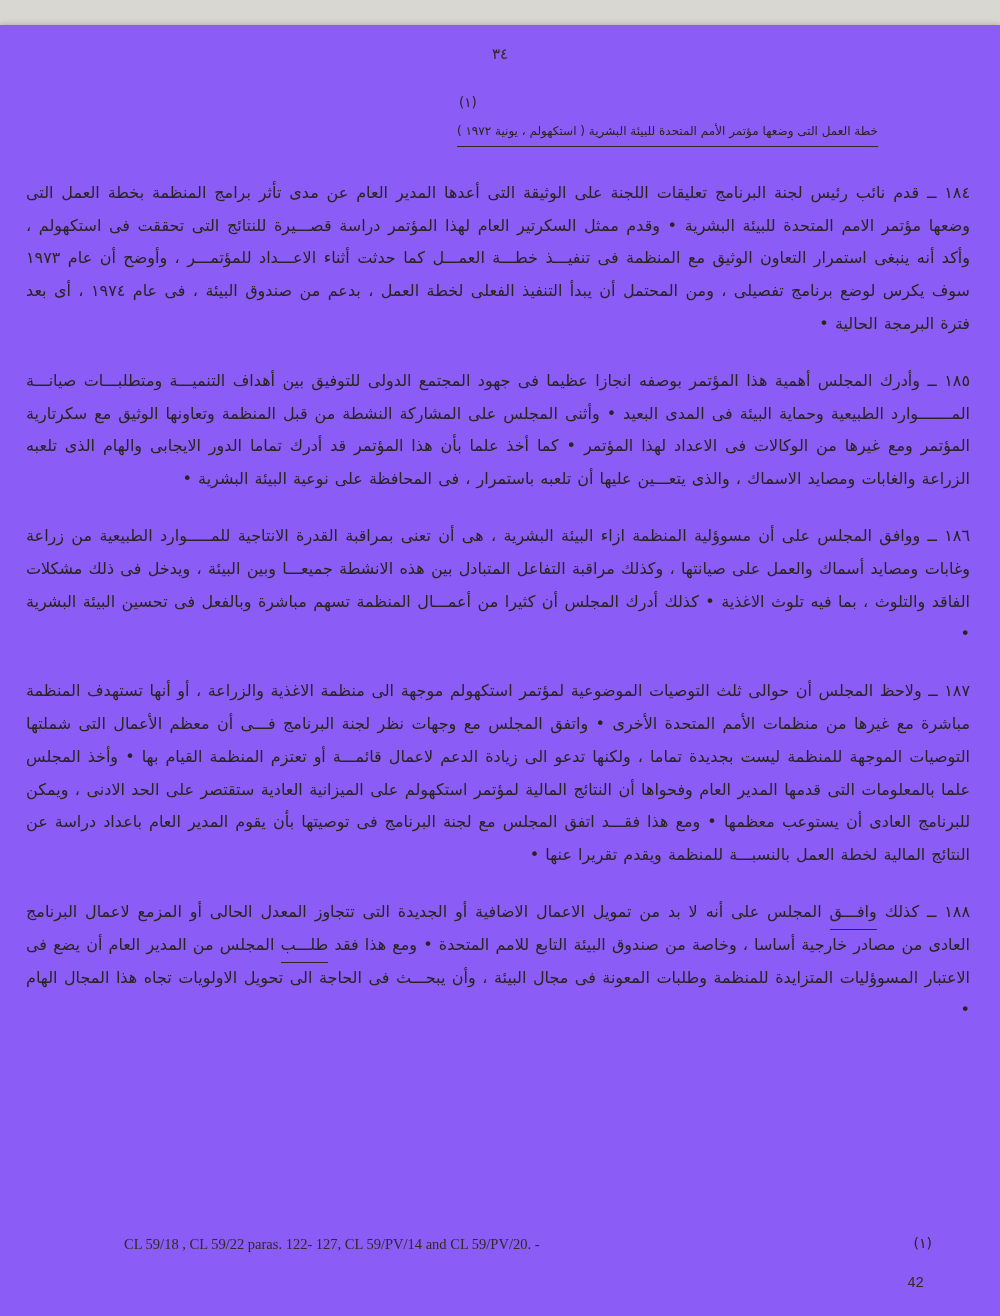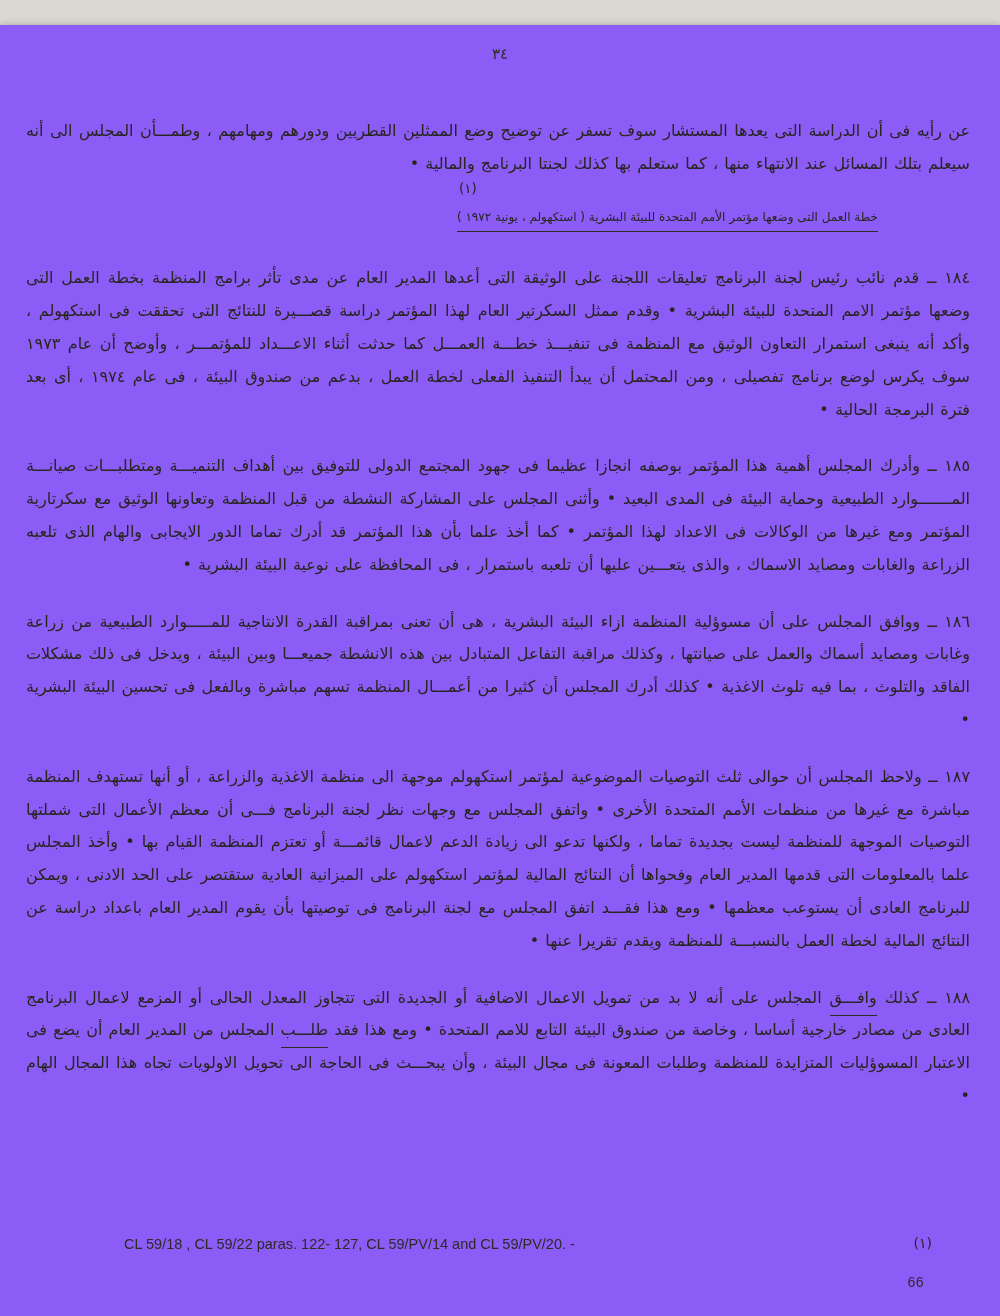--- a/index.html
+++ b/index.html
@@ -77,21 +77,21 @@
     position: absolute;
     right: 68px;
     top: 0;
     font-size: 14px;
   }
   .footnote-text {
     position: absolute;
     left: 124px;
     top: 1px;
     direction: ltr;
-    font-family: Liberation Sans, sans-serif;
+    font-family: Liberation Serif, serif;
     font-size: 14.5px;
     color: #2e2b24;
     white-space: nowrap;
   }
   .bottom-num {
     position: absolute;
     right: 76px;
     bottom: 50px;
     font-family: "Liberation Mono", monospace;
     font-size: 14px;
@@ -100,21 +100,20 @@
 </style>
 </head>
 <body>
 
 <div class="page">
 
   <div class="top-num">٣٤</div>
 
   <div class="content">
 
-    <p class="para">عن رأيه فى أن الدراسة التى يعدها المستشار سوف تسفر عن توضيح وضع الممثلين القطريين ودورهم ومهامهم ، وطمـــأن المجلس الى أنه سيعلم بتلك المسائل عند الانتهاء منها ، كما ستعلم بها كذلك لجنتا البرنامج والمالية •</p>
 
     <div class="heading-row">
       <span class="heading-inner">
         <span class="heading-marker">(١)</span>
         <span class="heading-text">خطة العمل التى وضعها مؤتمر الأمم المتحدة للبيئة البشرية  ( استكهولم ، يونية ١٩٧٢ )</span>
       </span>
     </div>
 
     <div id="paragraphs">
         <p class="para"><span>١٨٤ ــ  قدم نائب رئيس لجنة البرنامج تعليقات اللجنة على الوثيقة التى أعدها المدير العام عن مدى تأثر برامج المنظمة بخطة العمل التى وضعها مؤتمر الامم المتحدة للبيئة البشرية • وقدم ممثل السكرتير العام لهذا المؤتمر دراسة قصـــيرة للنتائج التى تحققت فى استكهولم ، وأكد أنه ينبغى استمرار التعاون الوثيق مع المنظمة فى تنفيـــذ خطـــة العمـــل كما حدثت أثناء الاعـــداد للمؤتمـــر ، وأوضح أن عام ١٩٧٣ سوف يكرس لوضع برنامج تفصيلى ، ومن المحتمل أن يبدأ التنفيذ الفعلى لخطة العمل ، بدعم من صندوق البيئة ، فى عام ١٩٧٤ ، أى بعد فترة البرمجة الحالية •</span></p>
@@ -124,15 +123,15 @@
         <p class="para"><span>١٨٨ ــ  كذلك </span><u>وافـــق</u><span> المجلس على أنه لا بد من تمويل الاعمال الاضافية أو الجديدة التى تتجاوز المعدل الحالى أو المزمع لاعمال البرنامج العادى من مصادر خارجية أساسا ، وخاصة من صندوق البيئة التابع للامم المتحدة • ومع هذا فقد </span><u>طلـــب</u><span> المجلس من المدير العام أن يضع فى الاعتبار المسوؤليات المتزايدة للمنظمة وطلبات المعونة فى مجال البيئة ، وأن يبحـــث فى الحاجة الى تحويل الاولويات تجاه هذا المجال الهام •</span></p>
       </div>
 
   </div>
 
   <div class="footnote">
     <span class="footnote-marker">(١)</span>
     <span class="footnote-text">CL 59/18 , CL 59/22 paras. 122- 127, CL 59/PV/14 and CL 59/PV/20. -</span>
   </div>
 
-  <div class="bottom-num">66</div>
+  <div class="bottom-num">42</div>
 
 </div>
 
 </body></html>

